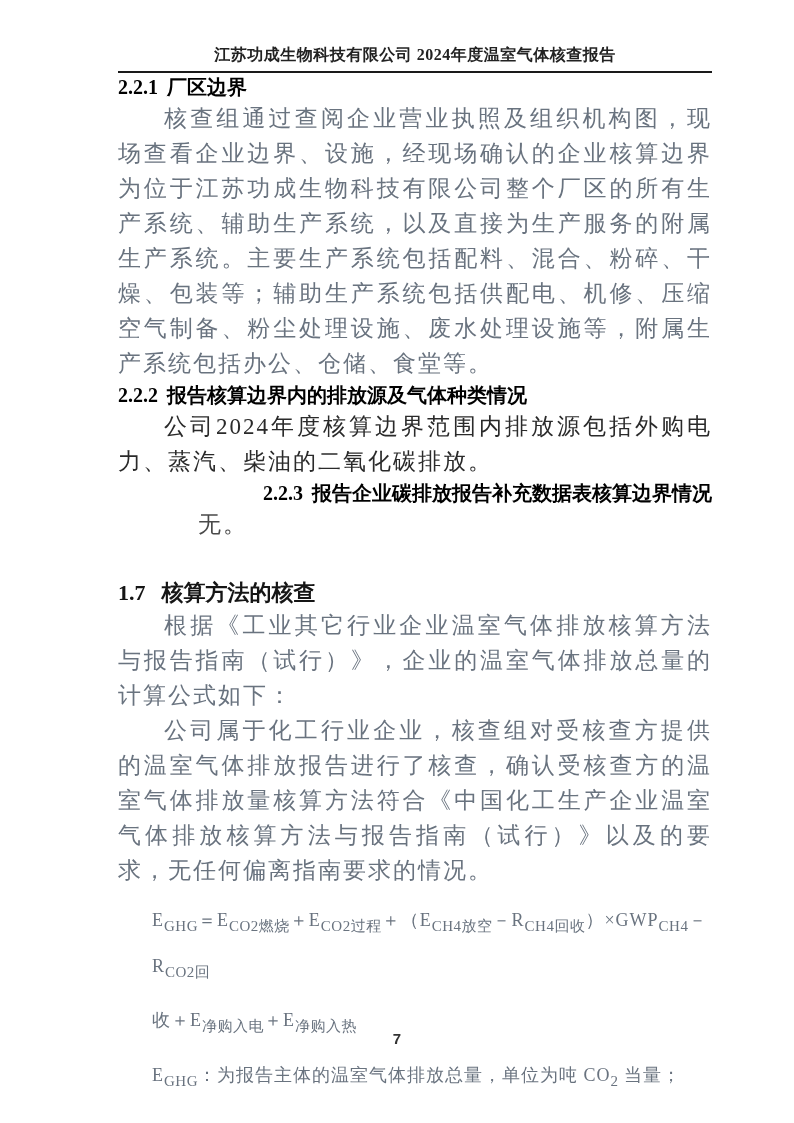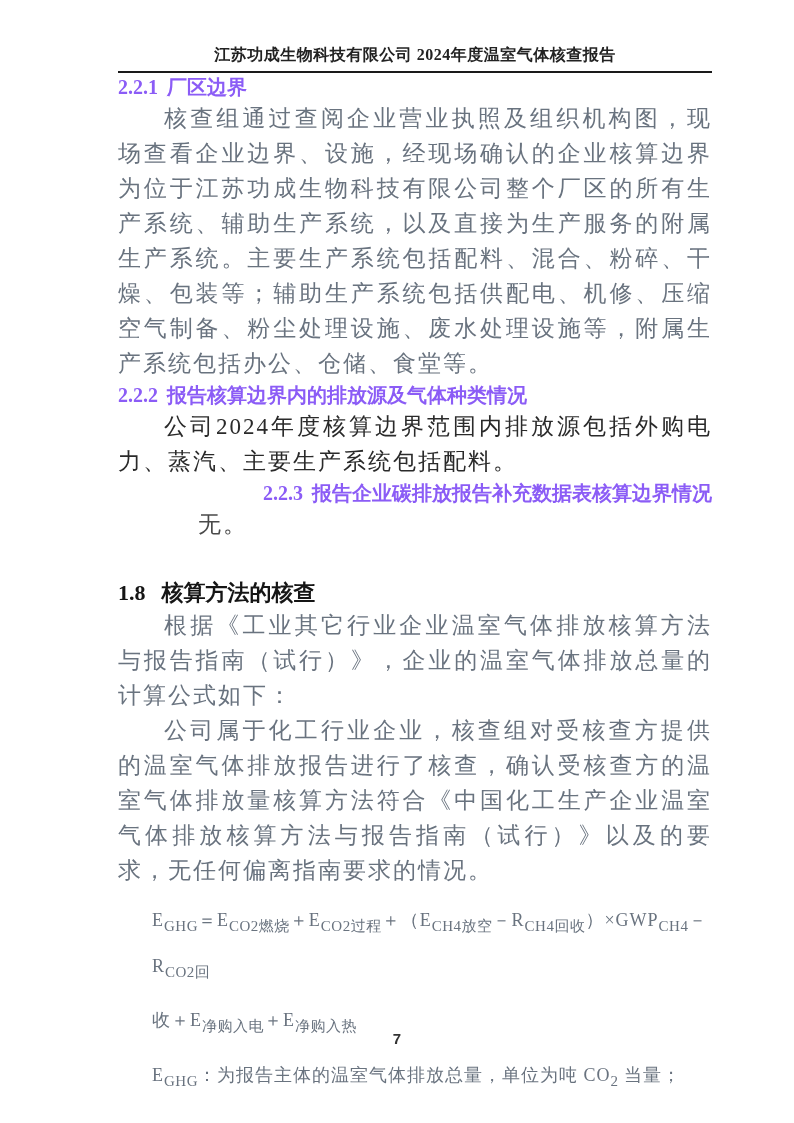--- a/index.html
+++ b/index.html
@@ -33,21 +33,21 @@
     font-weight: bold;
     letter-spacing: 0.5px;
     color: #222;
   }
   
   h3.sec {
     margin: 0;
     font-size: 20px;
     line-height: 28px;
     font-weight: bold;
-    color: #8b5cf6;
+    color: #000000;
   }
   h3.sec .num { margin-right: 9px; }
   .h221 { margin-top: 5px; font-size: 21px; }
   .h222 { margin-top: 18px; }
   .h223 { margin-top: 26px; text-align: right; }
   h2.sec23 {
     margin: 36px 0 0 0;
     font-size: 22px;
     line-height: 30px;
     font-weight: bold;
@@ -121,29 +121,29 @@
     </div>
 
     <h3 class="sec h221">
       <span class="num">2.2.1</span><span>厂区边界</span>
     </h3>
     <p class="body-text scan p221">核查组通过查阅企业营业执照及组织机构图，现场查看企业边界、设施，经现场确认的企业核算边界为位于江苏功成生物科技有限公司整个厂区的所有生产系统、辅助生产系统，以及直接为生产服务的附属生产系统。主要生产系统包括配料、混合、粉碎、干燥、包装等；辅助生产系统包括供配电、机修、压缩空气制备、粉尘处理设施、废水处理设施等，附属生产系统包括办公、仓储、食堂等。</p>
 
     <h3 class="sec h222">
       <span class="num">2.2.2</span><span>报告核算边界内的排放源及气体种类情况</span>
     </h3>
-    <p class="body-text clear-text p222">公司2024年度核算边界范围内排放源包括外购电力、蒸汽、主要生产系统包括配料。</p>
+    <p class="body-text clear-text p222">公司2024年度核算边界范围内排放源包括外购电力、蒸汽、柴油的二氧化碳排放。</p>
 
     <h3 class="sec h223">
       <span class="num">2.2.3</span><span>报告企业碳排放报告补充数据表核算边界情况</span>
     </h3>
     <p class="body-text p223">无。</p>
 
     <h2 class="sec23">
-      <span class="num">1.8</span><span>核算方法的核查</span>
+      <span class="num">1.7</span><span>核算方法的核查</span>
     </h2>
     <p class="body-text scan p23b">根据《工业其它行业企业温室气体排放核算方法与报告指南（试行）》，企业的温室气体排放总量的计算公式如下：</p>
     <p class="body-text scan p23a">公司属于化工行业企业，核查组对受核查方提供的温室气体排放报告进行了核查，确认受核查方的温室气体排放量核算方法符合《中国化工生产企业温室气体排放核算方法与报告指南（试行）》以及的要求，无任何偏离指南要求的情况。</p>
 
     <div class="formula-block">
       <div class="formula-line scan">E<sub>GHG</sub>＝E<sub>CO2燃烧</sub>＋E<sub>CO2过程</sub>＋（E<sub>CH4放空</sub>－R<sub>CH4回收</sub>）×GWP<sub>CH4</sub>－R<sub>CO2回</sub></div>
       <div class="formula-line scan">收＋E<sub>净购入电</sub>＋E<sub>净购入热</sub></div>
       <div class="def-line scan">E<sub>GHG</sub>：为报告主体的温室气体排放总量，单位为吨 CO<sub>2</sub> 当量；</div>
     </div>
 

